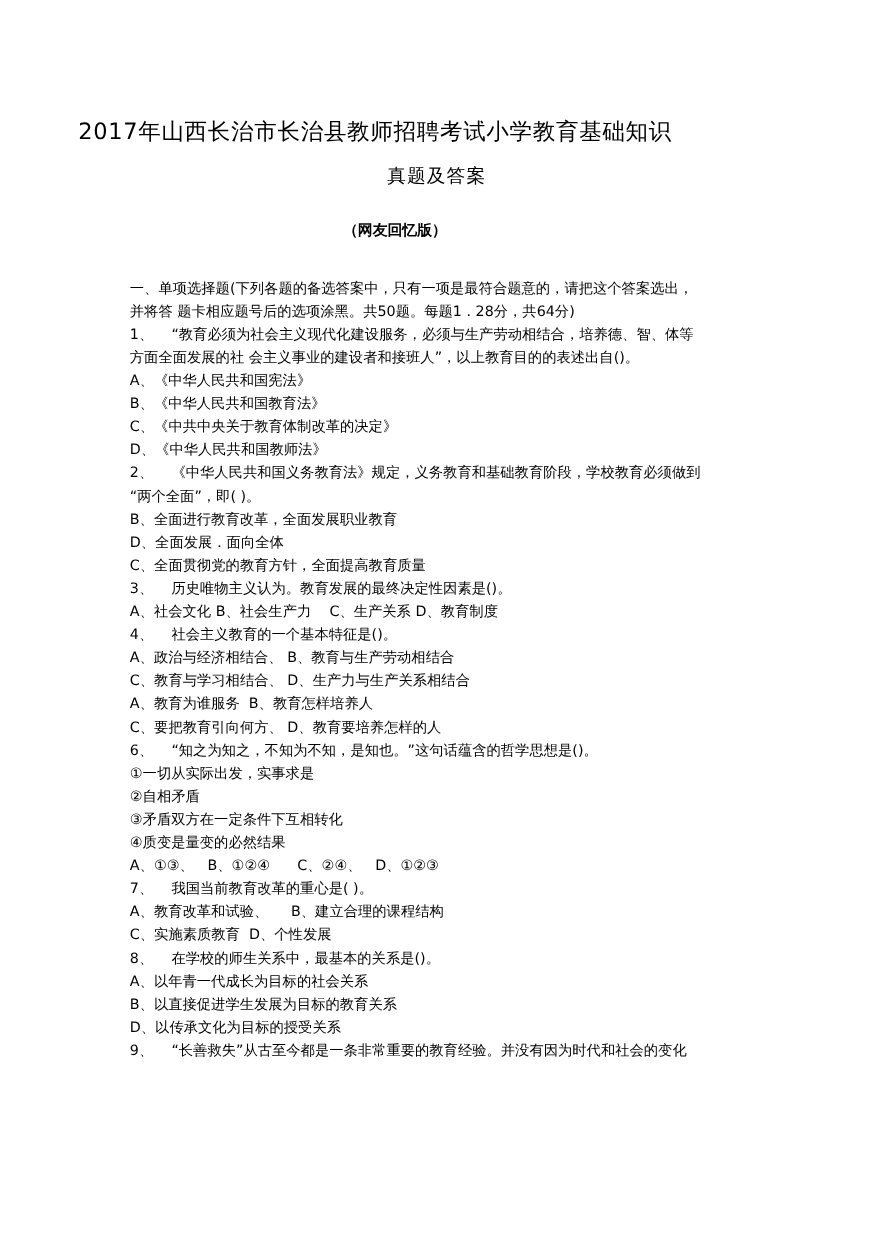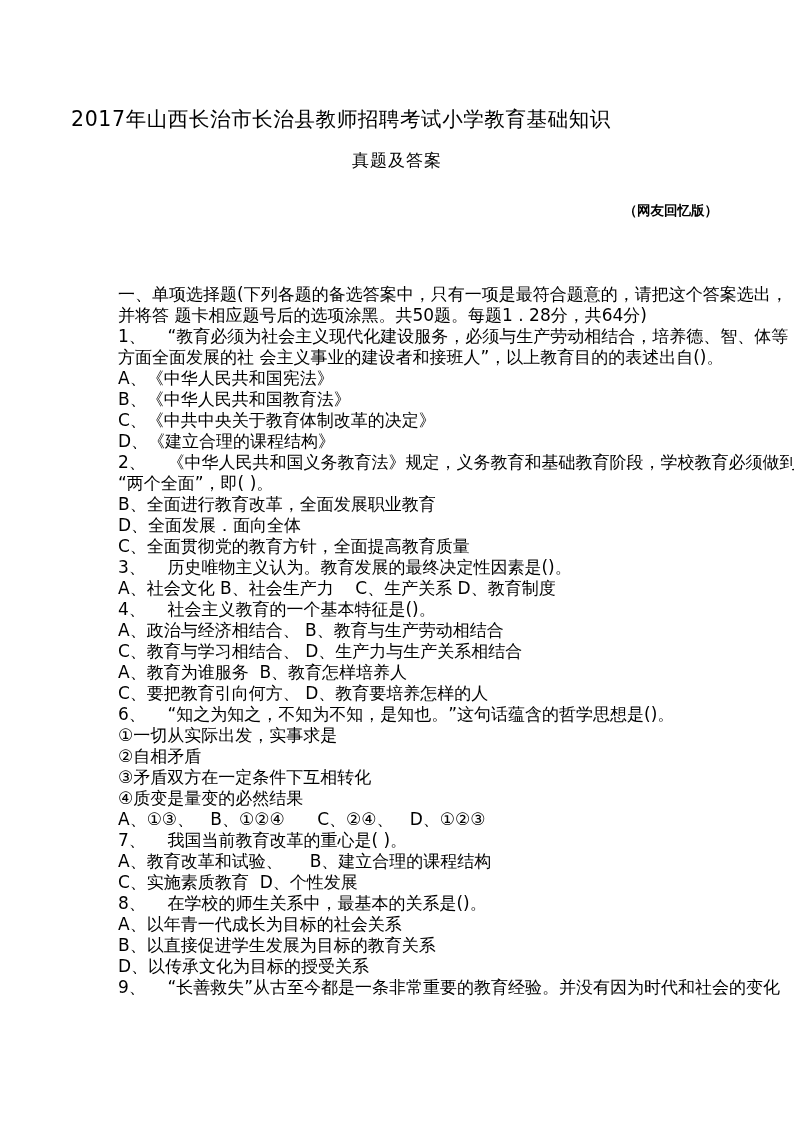--- a/index.html
+++ b/index.html
@@ -45,33 +45,32 @@
       letter-spacing: 1px;
       line-height: 30px;
       font-weight: normal;
       margin: 0;
     }
     .subtitle {
       position: absolute;
       top: 200px;
       left: 0;
       width: 718px;
-      text-align: right;
+      text-align: center;
       font-size: 13.5px;
       font-weight: bold;
       line-height: 20px;
     }
     .body-text {
       position: absolute;
       top: 252px;
       left: 118px;
       width: 560px;
-      font-size: 17px;
+      font-size: 13px;
       line-height: 21px;
-      margin-top: 32px;
     }
     .line {
       white-space: pre;
       height: 21px;
       overflow: visible;
     }
   </style>
 </head>
 <body>
 
@@ -82,21 +81,21 @@
 
   <div class="body-text">
     <div class="line">一、单项选择题(下列各题的备选答案中，只有一项是最符合题意的，请把这个答案选出，</div>
     <div class="line">并将答 题卡相应题号后的选项涂黑。共50题。每题1 . 28分，共64分)</div>
     <div id="lines">
         <div class="line">1、    “教育必须为社会主义现代化建设服务，必须与生产劳动相结合，培养德、智、体等</div>
         <div class="line">方面全面发展的社 会主义事业的建设者和接班人”，以上教育目的的表述出自()。</div>
         <div class="line">A、《中华人民共和国宪法》</div>
         <div class="line">B、《中华人民共和国教育法》</div>
         <div class="line">C、《中共中央关于教育体制改革的决定》</div>
-        <div class="line">D、《建立合理的课程结构》</div>
+        <div class="line">D、《中华人民共和国教师法》</div>
         <div class="line">2、    《中华人民共和国义务教育法》规定，义务教育和基础教育阶段，学校教育必须做到</div>
         <div class="line">“两个全面”，即( )。</div>
         <div class="line">B、全面进行教育改革，全面发展职业教育</div>
         <div class="line">D、全面发展．面向全体</div>
         <div class="line">C、全面贯彻党的教育方针，全面提高教育质量</div>
         <div class="line">3、    历史唯物主义认为。教育发展的最终决定性因素是()。</div>
         <div class="line">A、社会文化 B、社会生产力    C、生产关系 D、教育制度</div>
         <div class="line">4、    社会主义教育的一个基本特征是()。</div>
         <div class="line">A、政治与经济相结合、 B、教育与生产劳动相结合</div>
         <div class="line">C、教育与学习相结合、 D、生产力与生产关系相结合</div>

